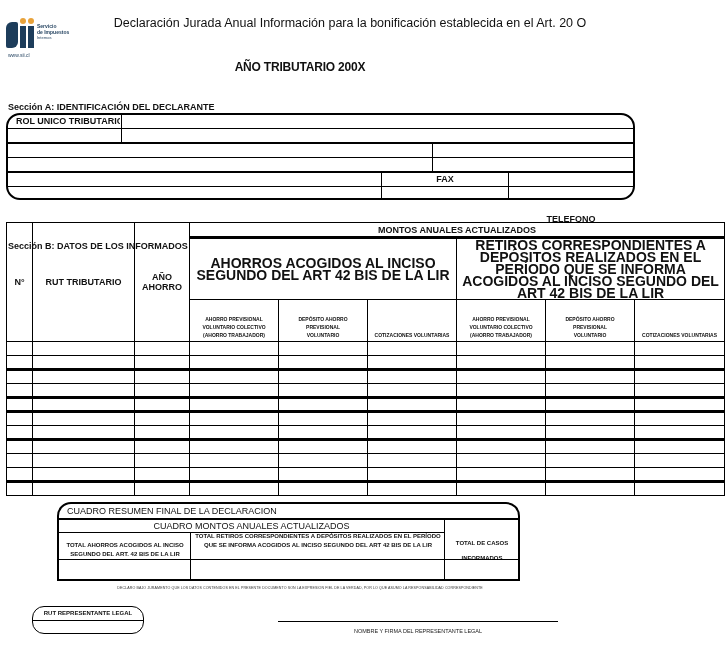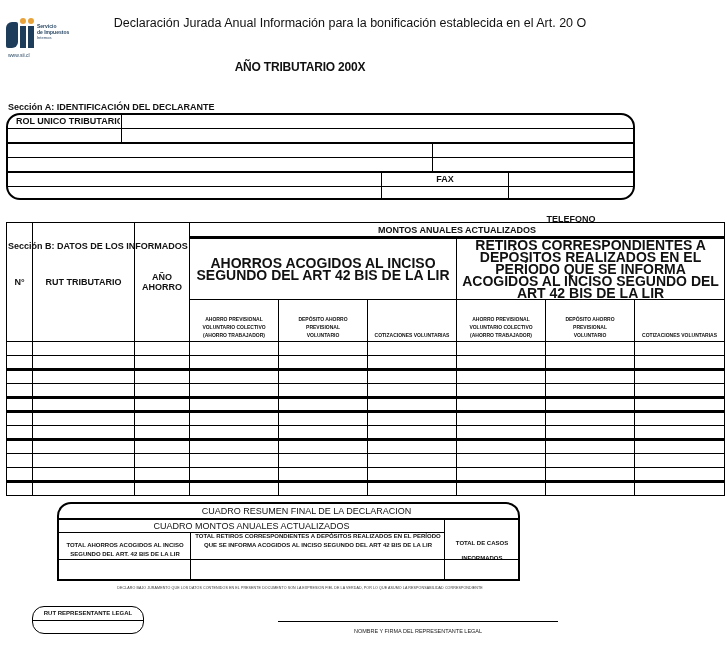--- a/index.html
+++ b/index.html
@@ -36,21 +36,21 @@
   table.grid td { border: 1.5px solid #000; padding: 0; text-align:center; vertical-align: middle; font-weight:bold; }
   .tb { left: 6px; top: 222px; width: 718px; }
   .h1 { font-size: 9px; }
   .h2 { font-size: 14px; line-height: 12px; }
   .h3 { font-size: 5px; line-height: 8px; vertical-align: bottom !important; padding-bottom:2px !important; }
   .row td { height: 14px; }
   .row.thickb td { border-bottom: 3px solid #000; }
 
   
   .sum { left: 57px; top: 502px; width: 463px; height: 79px; border: 2px solid #000; border-top-left-radius: 14px; border-top-right-radius: 14px; }
-  .sum-title { position:absolute; left:8px; right:0; top:1px; text-align:center; font-size:9px; line-height:13px;margin-left:28px; }
+  .sum-title { position:absolute; left:8px; right:0; top:1px; font-size:9px; line-height:13px; }
   .sum-sub { position:absolute; left:0; width:385px; top:16px; text-align:center; font-size:9px; line-height:13px; }
   .sum-col { position:absolute; font-size:6px; font-weight:bold; text-align:center; line-height:9px; }
 
   .oath { left: 60px; top: 586px; width: 480px; text-align: center; font-size: 3.6px; letter-spacing: 0.1px; color:#333; }
   .rut-box { left: 32px; top: 606px; width: 112px; height: 28px; border: 1.5px solid #000; border-radius: 12px; }
   .rut-box .lbl { position:absolute; left:0; right:0; top:3px; font-size:6px; font-weight:bold; text-align:center; }
   .rut-box .ln { position:absolute; left:0; right:0; top:13px; border-top:1px solid #000; }
   .sign-line { left: 278px; top: 621px; width: 280px; border-top: 1px solid #000; }
   .sign-lbl { left: 278px; top: 628px; width: 280px; text-align:center; font-size:5.5px; color:#222; }
 </style>

